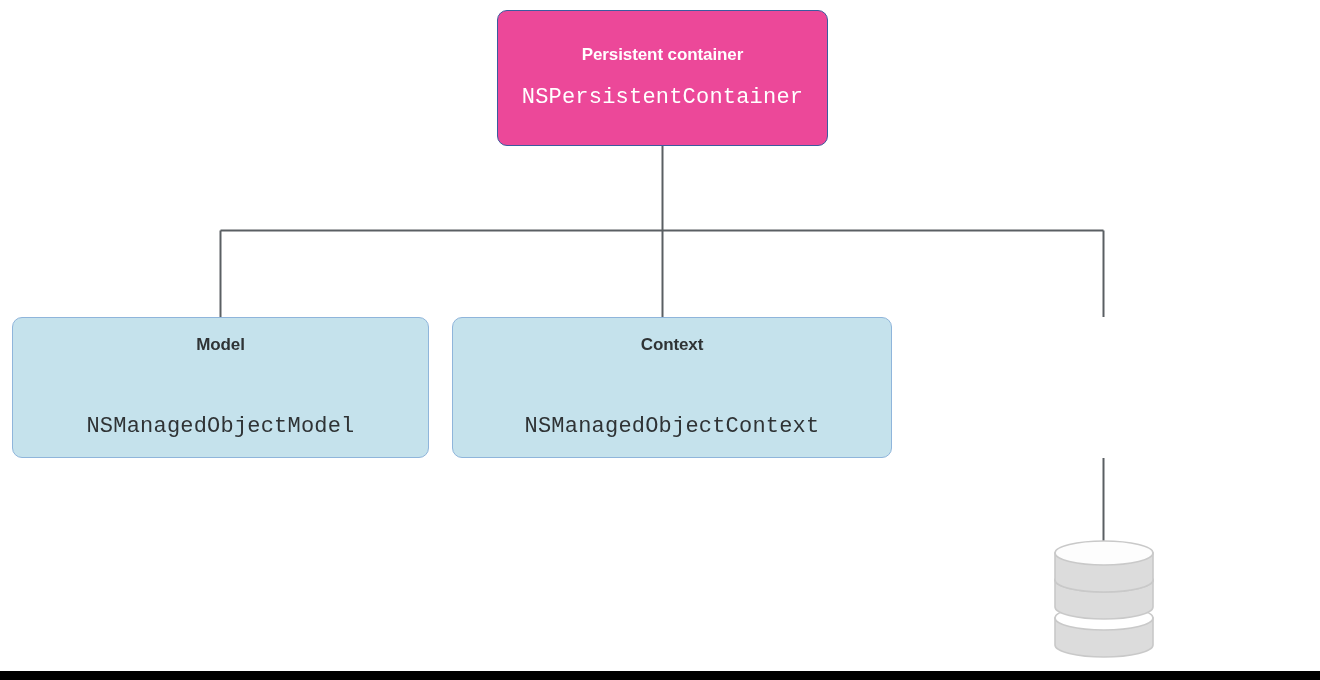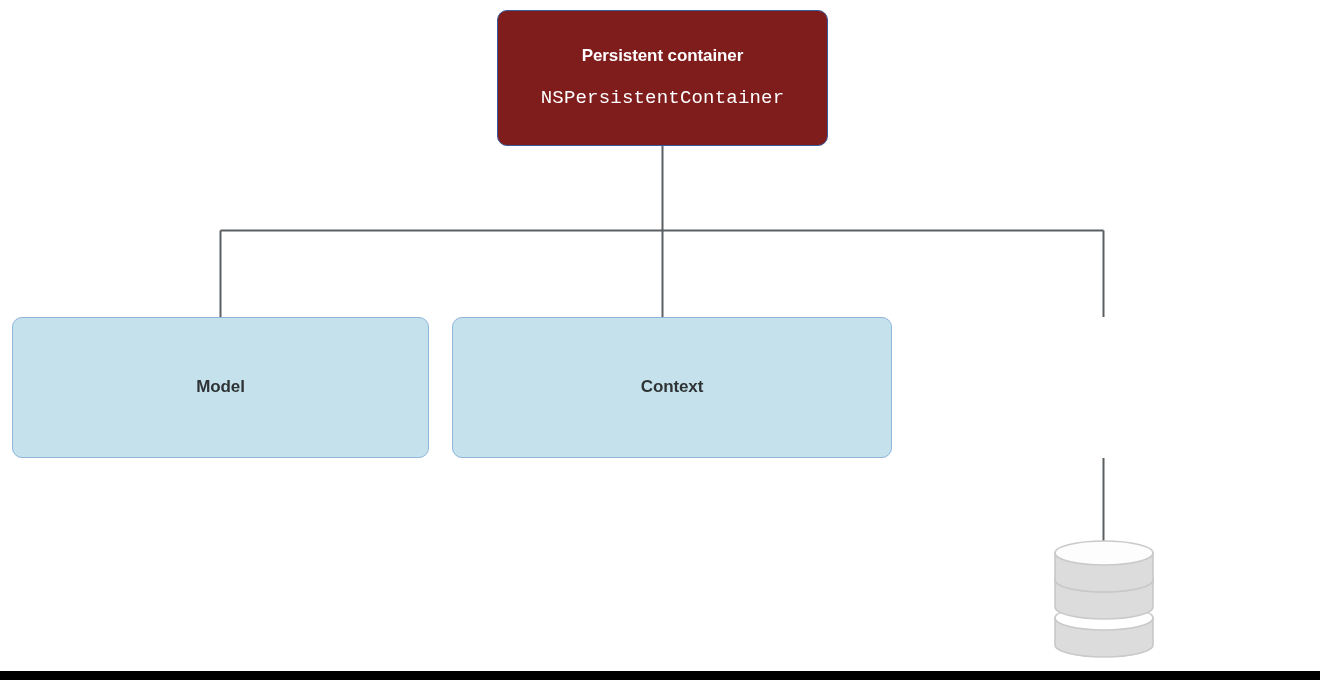--- a/index.html
+++ b/index.html
@@ -38,28 +38,28 @@
   .node .title {
     font-family: "Liberation Sans", sans-serif;
     font-weight: bold;
     font-size: 17px;
     letter-spacing: -0.1px;
     line-height: 1.1;
     text-align: center;
   }
   .node .subtitle {
     font-family: "Liberation Mono", monospace;
-    font-size: 19px;
+    font-size: 22px;
     line-height: 1.1;
     text-align: center;
     margin-top: 22px;
     letter-spacing: 0.2px;
   }
   .node.primary {
-    background: #7f1d1d;
+    background: #ec4899;
     border: 1px solid #3a5c9f;
   }
   .node.primary .title,
   .node.primary .subtitle {
     color: #ffffff;
   }
   .node.secondary {
     background: #C5E2EC;
     border: 1.4px solid #8FB5DB;
     gap: 40px;
@@ -112,24 +112,26 @@
     <path d="M 1103.5 458 L 1103.5 547" stroke="#5A5F63" stroke-width="2" fill="none"></path>
   </svg>
 
   <div class="node primary" id="node-container">
     <div class="title">Persistent container</div>
     <div class="subtitle">NSPersistentContainer</div>
   </div>
 
   <div class="node secondary" id="node-model">
     <div class="title">Model</div>
+    <div class="subtitle">NSManagedObjectModel</div>
   </div>
 
   <div class="node secondary" id="node-context">
     <div class="title">Context</div>
+    <div class="subtitle">NSManagedObjectContext</div>
   </div>
 
 
   <svg id="datastore-icon" viewBox="0 0 102 126" width="102" height="126" xmlns="http://www.w3.org/2000/svg">
     <g stroke="#C9C9C9" stroke-width="1.6" fill="#DCDCDC">
 
       <path d="M 2 80 L 2 107 A 49 12 0 0 0 100 107 L 100 80 Z"></path>
       <ellipse cx="51" cy="80" rx="49" ry="12" fill="#FFFFFF"></ellipse>
 
       <path d="M 2 42 L 2 69 A 49 12 0 0 0 100 69 L 100 42 Z"></path>

